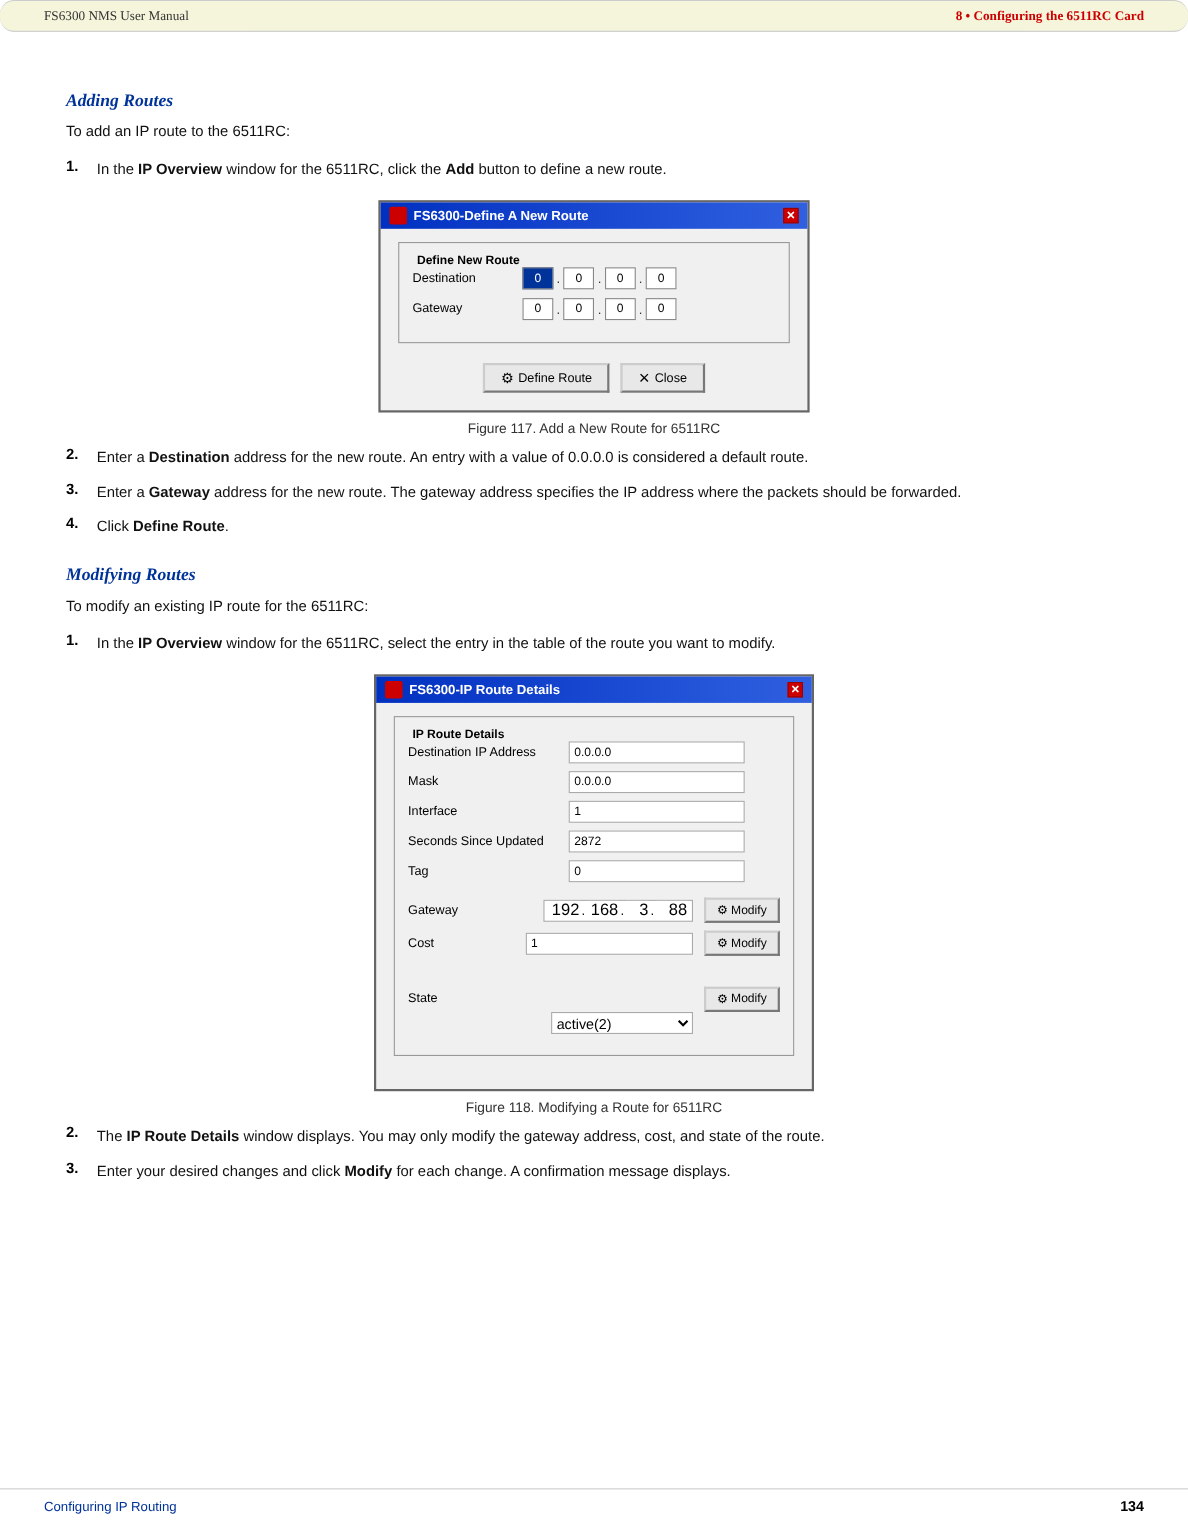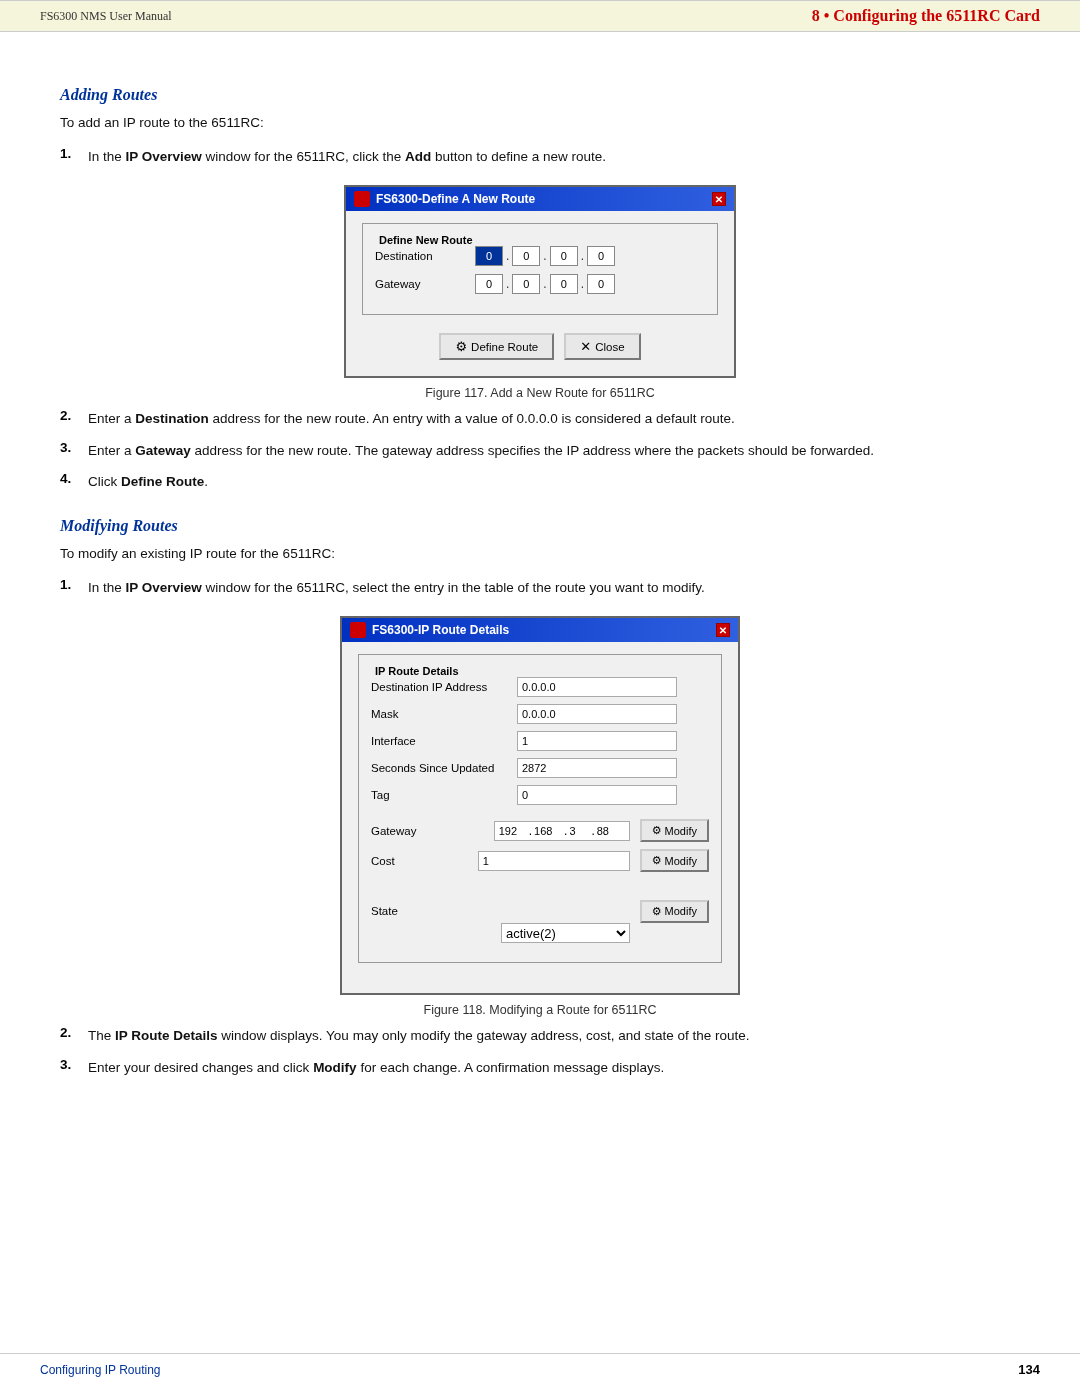--- a/index.html
+++ b/index.html
@@ -15,27 +15,28 @@
 
     
     .header-bar {
       background: #f5f5dc;
       border-top: 1px solid #ccc;
       border-bottom: 1px solid #ccc;
       padding: 6px 40px;
       display: flex;
       justify-content: space-between;
       align-items: center;
+      border-radius: 13px;
     }
     .header-left {
       font-size: 12px;
       color: #333;
     }
     .header-right {
-      font-size: 16px;
+      font-size: 12px;
       font-weight: bold;
       color: #c00;
     }
 
     
     .content {
       padding: 30px 60px 60px 60px;
     }
 
     
@@ -247,22 +248,22 @@
       display: flex;
       align-items: center;
       gap: 2px;
       border: 1px solid #aaa;
       background: #fff;
       padding: 1px 4px;
       height: 20px;
     }
     .gateway-ip-octet {
       width: 26px;
-      text-align: left;
-      font-size: 11px;
+      text-align: right;
+      font-size: 15px;
       border: none;
       outline: none;
     }
     .select-field {
       width: 130px;
       height: 20px;
       font-size: 13px;
       border: 1px solid #aaa;
       background: #fff;
       margin-top: 44px;

